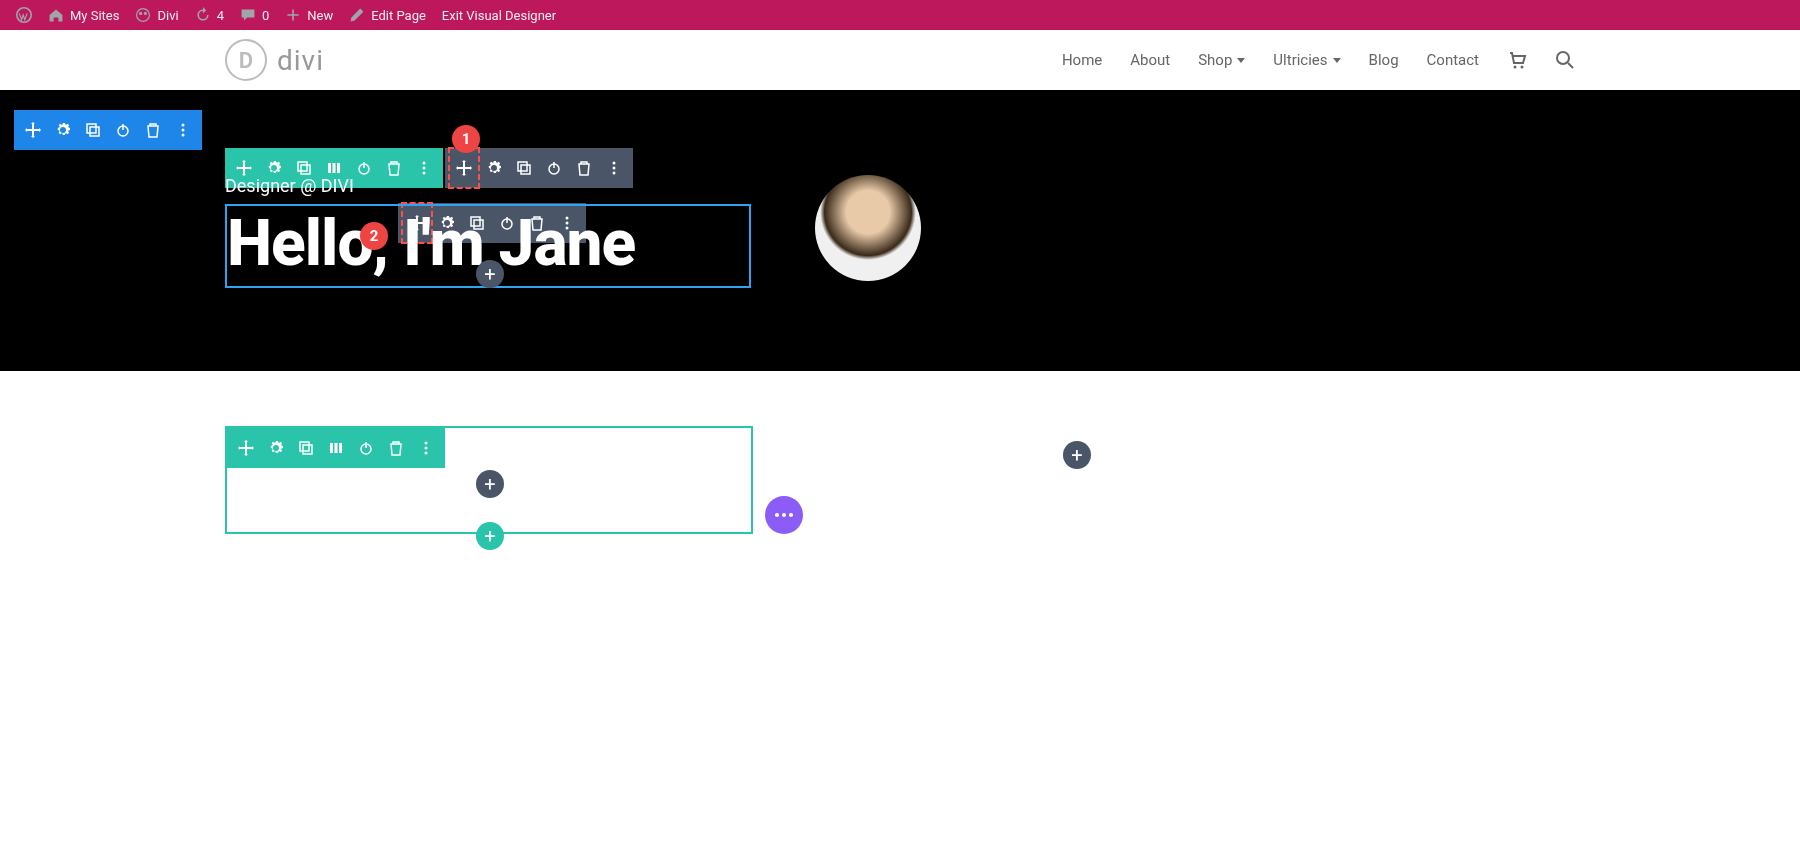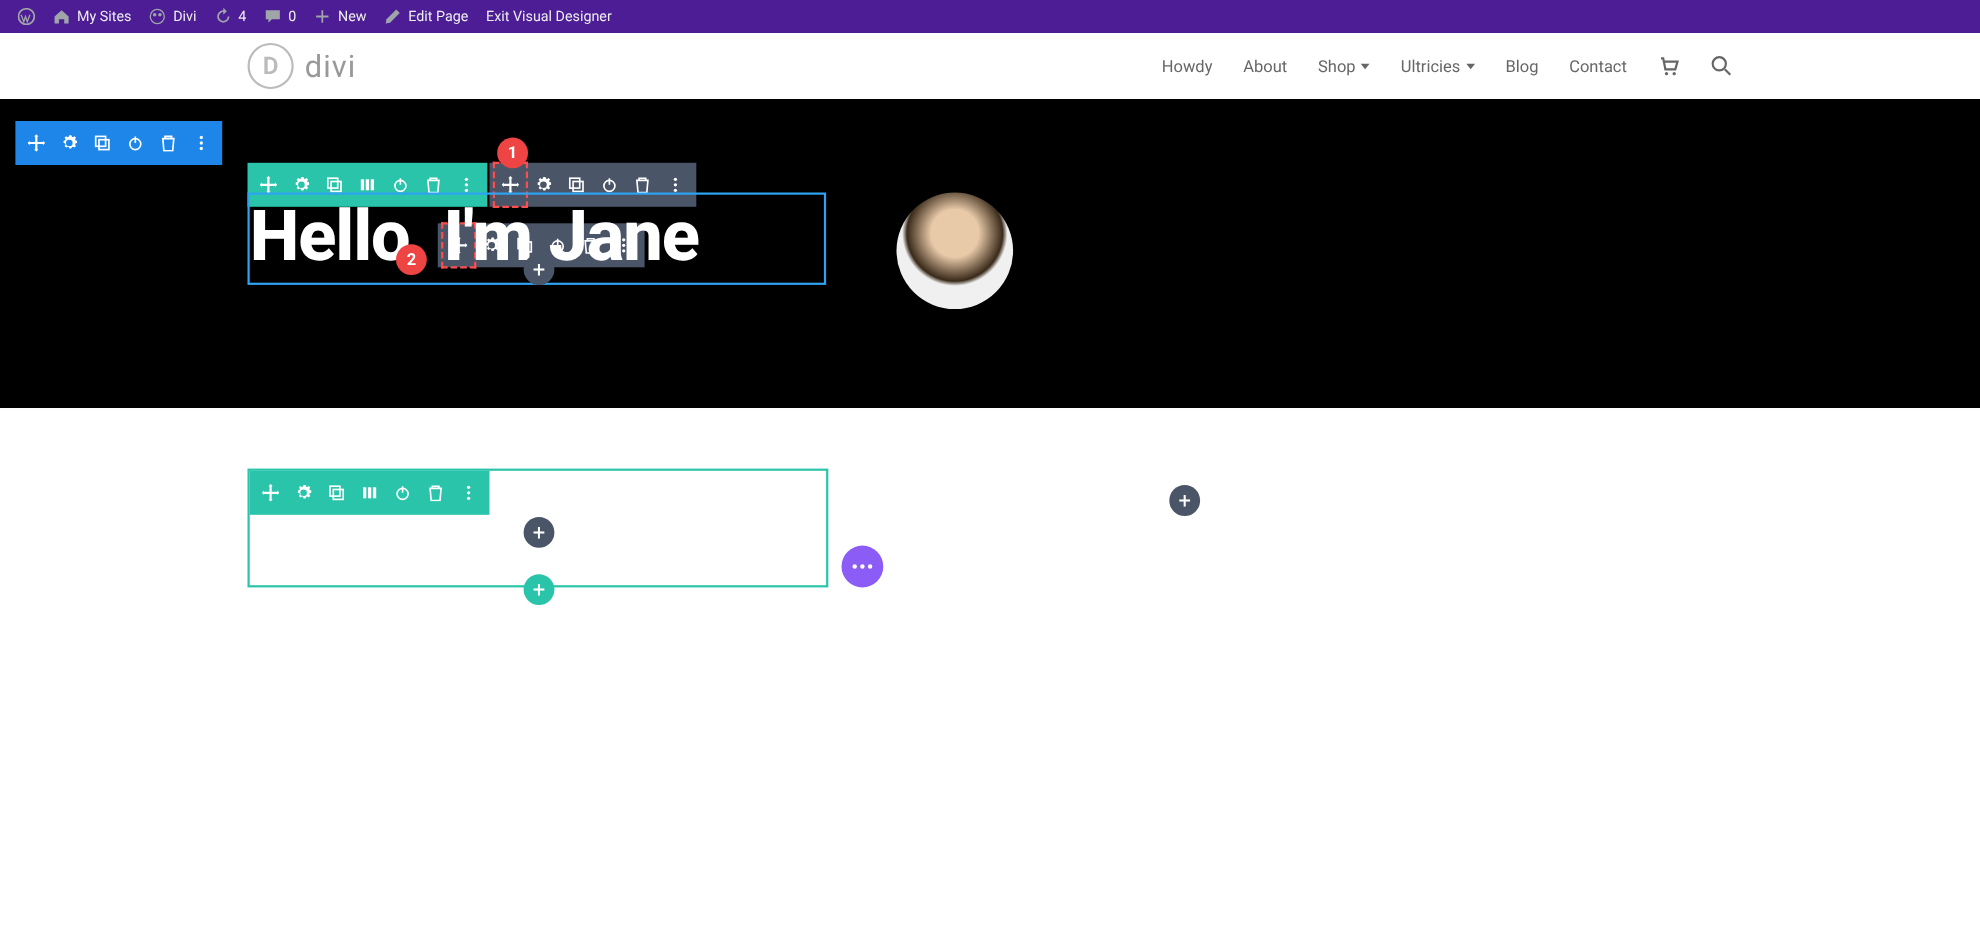--- a/index.html
+++ b/index.html
@@ -1,17 +1,17 @@
 <!DOCTYPE html>
 <html><head>
 <meta charset="utf-8">
 <style>
 *{margin:0;padding:0;box-sizing:border-box;font-family:-apple-system,BlinkMacSystemFont,"Segoe UI",Roboto,Arial,sans-serif}
 body{background:#fff;overflow-x:hidden}
-.adminbar{height:30px;background:#4c1d95;color:#eee;display:flex;align-items:center;font-size:13px;justify-content:space-between;padding:0 8px}
+.adminbar{height:30px;background:#be185d;color:#eee;display:flex;align-items:center;font-size:13px;justify-content:space-between;padding:0 8px}
 .adminbar-left,.adminbar-right{display:flex;align-items:center;gap:0}
 .adminbar-item{display:flex;align-items:center;gap:6px;padding:0 8px;height:30px;cursor:pointer;color:#eee}
 .adminbar-item svg{width:16px;height:16px;fill:#a0a5aa}
 .avatar-sm{width:18px;height:18px;background:#8a5a2a}
 .header{height:60px;background:#fff;display:flex;align-items:center;justify-content:space-between;padding:0 225px 0 225px}
 .logo{display:flex;align-items:center;gap:10px;color:#999}
 .logo-circle{width:42px;height:42px;border:2px solid #bbb;border-radius:50%;display:flex;align-items:center;justify-content:center;color:#bbb;font-size:22px;font-weight:600}
 .logo-text{font-size:28px;color:#999;letter-spacing:1px}
 .nav{display:flex;align-items:center;gap:28px}
 .nav-item{color:#666;font-size:15px;cursor:pointer;display:flex;align-items:center;gap:5px}
@@ -99,21 +99,21 @@
       </div>
   </div>
 </div>
 
 <div class="header">
   <div class="logo">
     <div class="logo-circle">D</div>
     <span class="logo-text">divi</span>
   </div>
   <div class="nav">
-    <div class="nav-item">Howdy</div>
+    <div class="nav-item">Home</div>
     <div class="nav-item">About</div>
     <div class="nav-item">
         <span>Shop</span>
         <span class="caret"></span>
       </div>
     <div class="nav-item">
         <span>Ultricies</span>
         <span class="caret"></span>
       </div>
     <div class="nav-item">Blog</div>
@@ -288,20 +288,21 @@
         <svg viewBox="0 0 16 16">
           <circle cx="8" cy="3" r="1.5"></circle>
           <circle cx="8" cy="8" r="1.5"></circle>
           <circle cx="8" cy="13" r="1.5"></circle>
         </svg>
       </button>
   </div>
 
   <div class="hero-inner">
     <div class="hero-left">
+      <div class="subtitle">Designer @ DIVI</div>
       <div class="headline-box">
         <div class="headline">Hello, I'm Jane</div>
         <div class="add-circle ac-gray" style="left:249px;bottom:-2px">+</div>
       </div>
     </div>
     <div class="hero-right">
       <div class="profile-img"></div>
     </div>
   </div>
 

